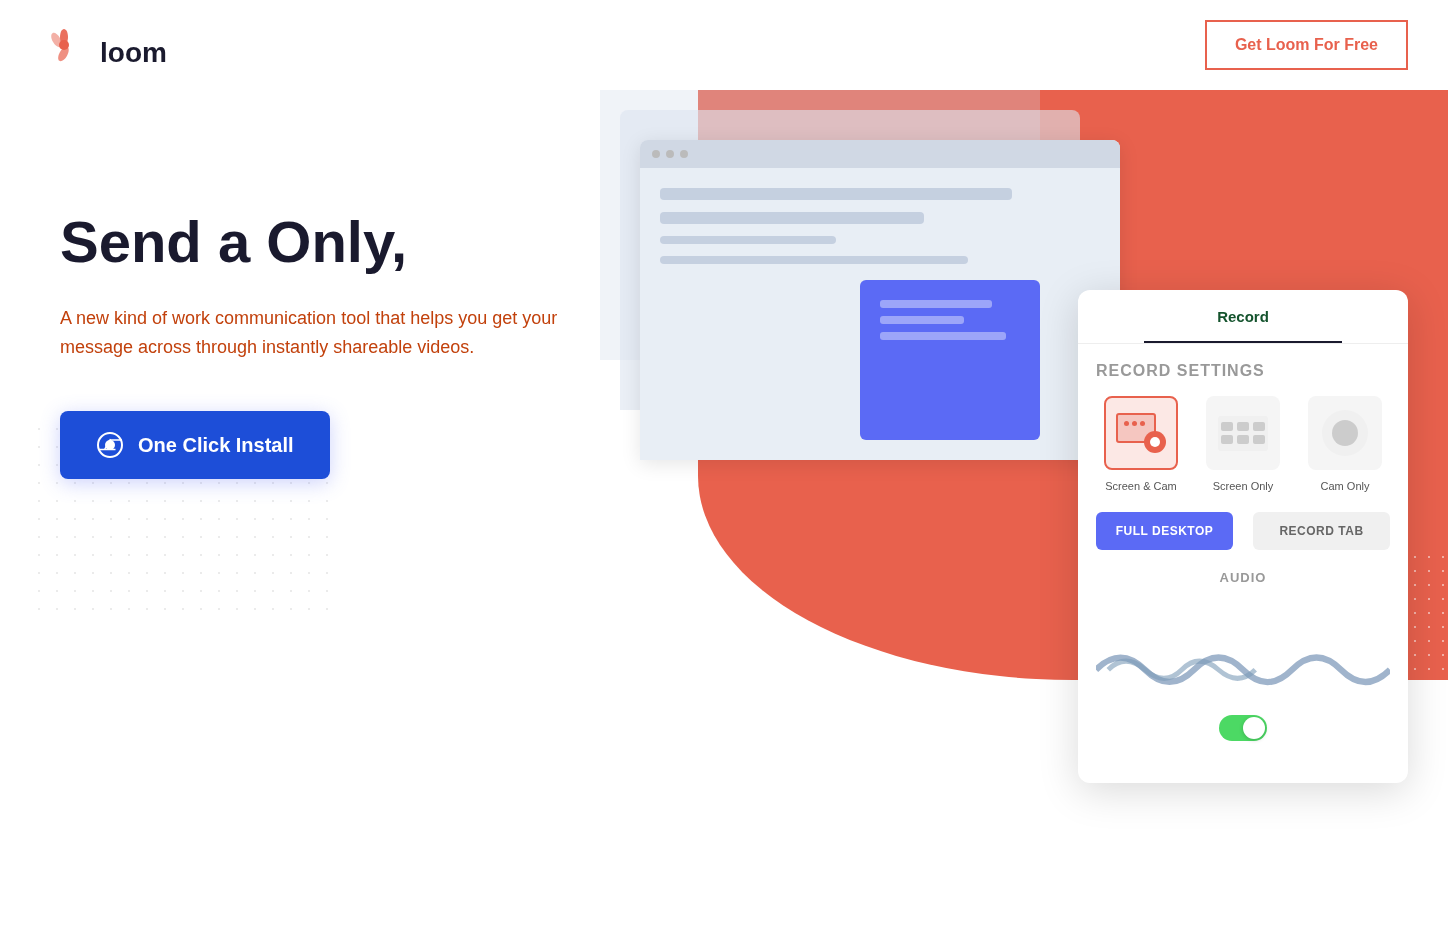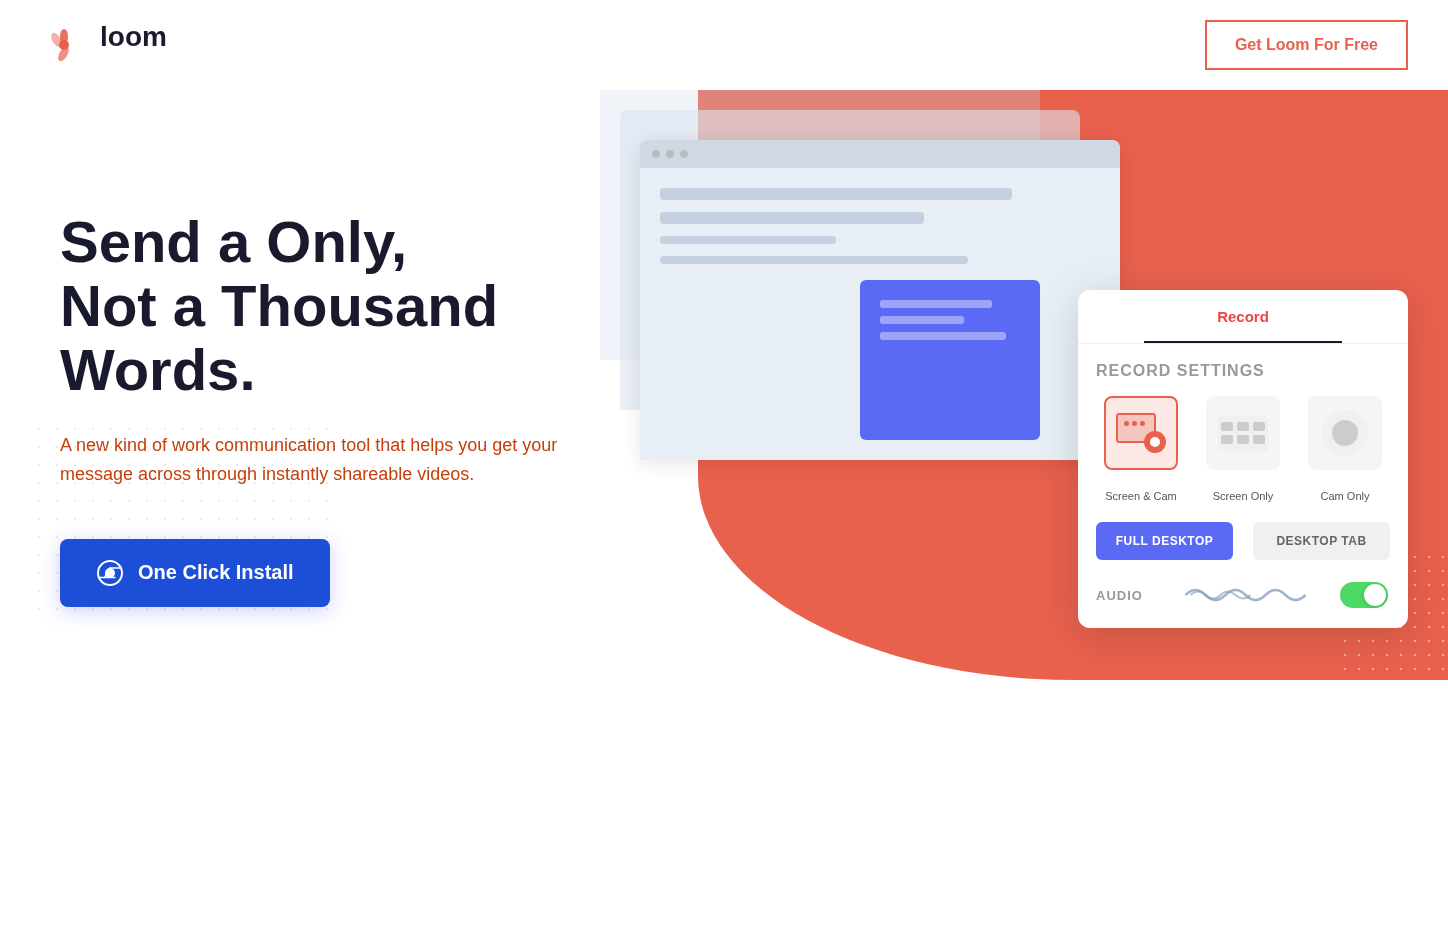--- a/index.html
+++ b/index.html
@@ -4,21 +4,21 @@
   <style>
     * { margin: 0; padding: 0; box-sizing: border-box; }
     body { font-family: -apple-system, BlinkMacSystemFont, 'Segoe UI', sans-serif; background: #fff; overflow-x: hidden; width: 1448px; min-height: 939px; position: relative; }
 
     
     header {
       position: fixed; top: 0; left: 0; right: 0; height: 90px;
       display: flex; align-items: center; justify-content: space-between;
       padding: 0 40px; z-index: 100; background: #fff;
     }
-    .logo-area { display: flex; align-items: flex-start; gap: 12px; }
+    .logo-area { display: flex; align-items: flex-end; gap: 12px; }
     .logo-icon { width: 48px; height: 48px; }
     .logo-text { font-size: 28px; font-weight: 600; color: #1a1a2e; }
     .nav-link { font-size: 16px; font-weight: 600; color: #fff; text-decoration: none; cursor: pointer; }
     .nav-cta {
       background: #fff; color: #e8614d; font-size: 16px; font-weight: 700;
       padding: 14px 28px; border: 2px solid #e8614d; cursor: pointer;
       min-width: 180px; text-align: center;
     }
     .header-right-bg {
       position: fixed; top: 0; right: 0; width: 750px; height: 90px;
@@ -110,35 +110,35 @@
       position: absolute; top: 120px; right: 40px; width: 330px;
       background: #fff; border-radius: 12px;
       box-shadow: 0 8px 40px rgba(0,0,0,0.15); z-index: 10;
       overflow: hidden;
     }
     .panel-tabs { display: flex; border-bottom: 1px solid #eee; }
     .panel-tab {
       flex: 1; padding: 18px 12px; text-align: center; font-size: 15px;
       font-weight: 600; color: #666; cursor: pointer; position: relative;
     }
-    .panel-tab.active { color: #ef4444; }
+    .panel-tab.active { color: #14532d; }
     .panel-tab.active::after {
       content: ''; position: absolute; bottom: 0; left: 20%; right: 20%;
       height: 2px; background: #1a1a2e;
     }
     .notif-badge {
       display: inline-flex; align-items: center; justify-content: center;
       width: 20px; height: 20px; background: #e8614d; color: #fff;
       border-radius: 50%; font-size: 11px; font-weight: 700; margin-left: 6px;
     }
     .panel-body { padding: 18px; }
     .record-settings-label { font-size: 16px; font-weight: 700; color: #999; letter-spacing: 1px; margin-bottom: 16px; }
 
     .record-options { display: flex; gap: 12px; margin-bottom: 20px; }
-    .record-option { flex: 1; display: flex; flex-direction: column; align-items: center; gap: 20px; cursor: pointer; }
+    .record-option { flex: 1; display: flex; flex-direction: column; align-items: center; gap: 10px; cursor: pointer; }
     .record-option-icon {
       width: 74px; height: 74px; border-radius: 8px;
       display: flex; align-items: center; justify-content: center;
       background: #f5f5f5; position: relative;
     }
     .record-option-icon.active { background: #fce8e5; border: 2px solid #e8614d; }
     .record-option-label { font-size: 11px; color: #555; text-align: center; }
 
     
     .sc-icon { position: relative; width: 50px; height: 40px; }
@@ -160,21 +160,21 @@
     
     .scope-buttons { display: flex; gap: 20px; margin-bottom: 20px; }
     .scope-btn {
       flex: 1; padding: 12px; text-align: center; border-radius: 6px;
       font-size: 12px; font-weight: 700; letter-spacing: 0.5px; cursor: pointer;
     }
     .scope-btn.active { background: #5b6af5; color: #fff; border: none; }
     .scope-btn.inactive { background: #f0f0f0; color: #666; border: none; }
 
     
-    .audio-row { display: flex; align-items: center; gap: 8px; }
+    .audio-row { display: flex; align-items: center; gap: 8px; flex-direction: column; }
     .audio-label { font-size: 13px; font-weight: 700; color: #999; letter-spacing: 1px; flex: 0 0 55px; }
     .audio-wave { flex: 1; height: 30px; }
     .toggle-wrap { flex: 0 0 50px; }
     .toggle {
       width: 48px; height: 26px; background: #4cd964; border-radius: 13px;
       position: relative; cursor: pointer;
     }
     .toggle-knob {
       width: 22px; height: 22px; background: #fff; border-radius: 50%;
       position: absolute; top: 2px; right: 2px;
@@ -216,21 +216,20 @@
 <div class="hero-bg"></div>
 
 <div class="dots-pattern"></div>
 
 <main>
   <div class="hero">
 
     <div class="hero-left">
       <h1 class="hero-title">
         <span>Send a Only,</span><br>
-        <span>Not a Thousand Words.</span>
       </h1>
       <p class="hero-subtitle">A new kind of work communication tool that helps you get your message across through instantly shareable videos.</p>
       <button class="install-btn">
 
         <svg class="install-icon" viewBox="0 0 28 28" fill="none" xmlns="http://www.w3.org/2000/svg">
           <circle cx="14" cy="14" r="12" stroke="white" stroke-width="2" fill="none"></circle>
           <circle cx="14" cy="14" r="5" fill="white"></circle>
           <path d="M14 9 L26 9 M8.5 18.5 L14.5 8 M19.5 18.5 L2.5 18.5" stroke="white" stroke-width="1.5"></path>
         </svg>
         <span>One Click Install</span>
@@ -314,21 +313,21 @@
                 <div class="co-icon">
                   <div class="co-inner"></div>
                 </div>
               </div>
               <span class="record-option-label">Cam Only</span>
             </div>
           </div>
 
           <div class="scope-buttons">
             <button class="scope-btn active">FULL DESKTOP</button>
-            <button class="scope-btn inactive">DESKTOP TAB</button>
+            <button class="scope-btn inactive">RECORD TAB</button>
           </div>
 
           <div class="audio-row">
             <span class="audio-label">AUDIO</span>
             <svg class="audio-wave" viewBox="0 0 120 30" fill="none" xmlns="http://www.w3.org/2000/svg">
               <path d="M0 15 Q10 5 20 15 Q30 25 40 15 Q50 5 60 15 Q70 25 80 15 Q90 5 100 15 Q110 25 120 15" stroke="#a0b4cc" stroke-width="2.5" fill="none"></path>
               <path d="M5 15 Q12 8 20 15 Q28 22 35 15 Q42 8 50 15 Q58 22 65 15" stroke="#7b9bb8" stroke-width="2" fill="none" opacity="0.6"></path>
             </svg>
             <div class="toggle-wrap">
               <div class="toggle">

